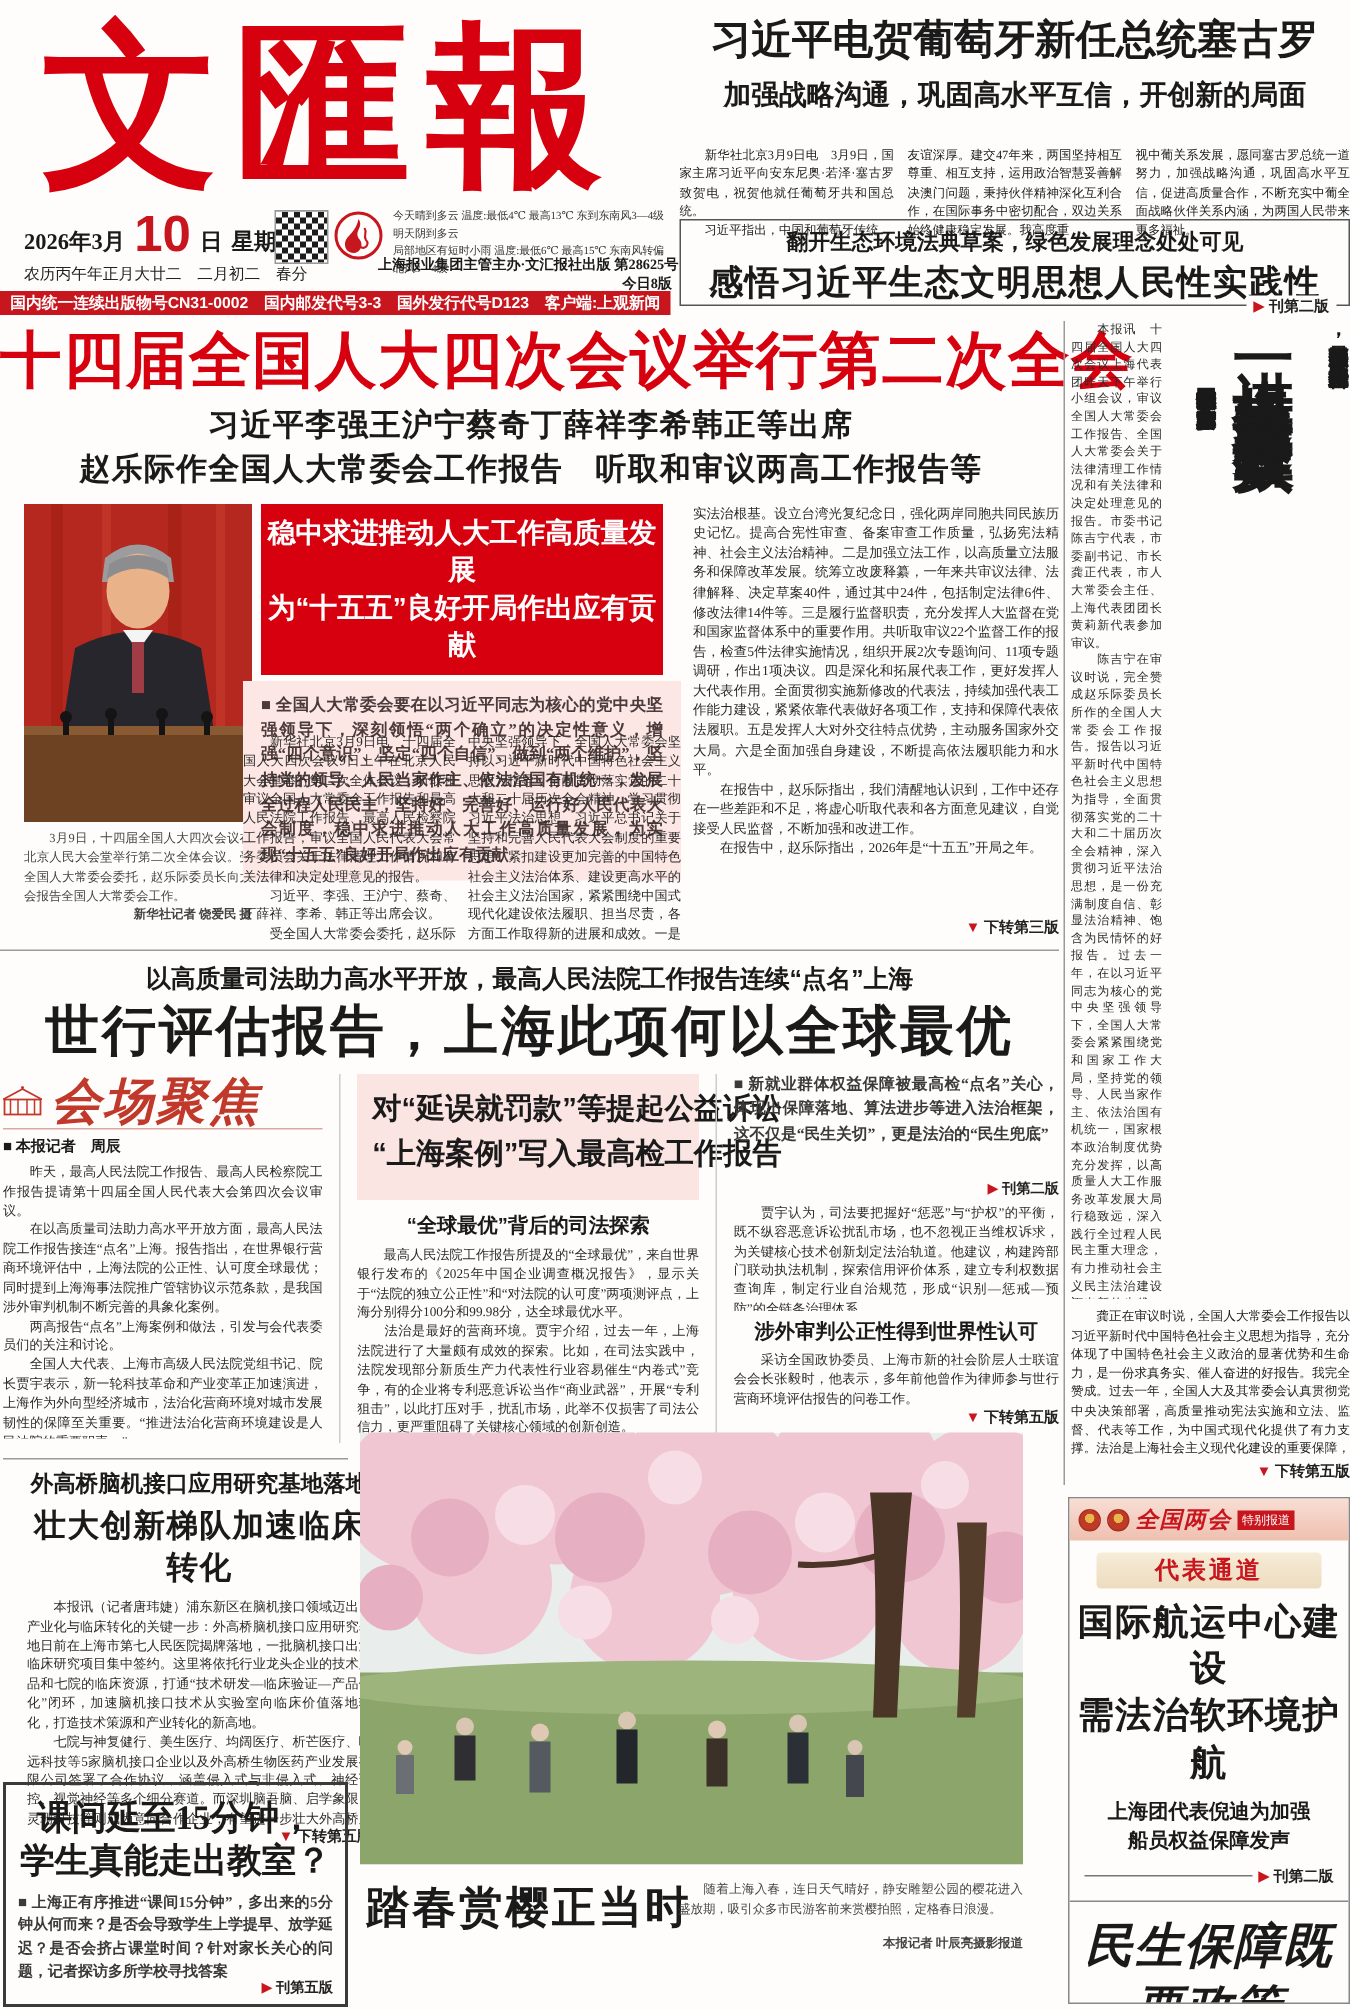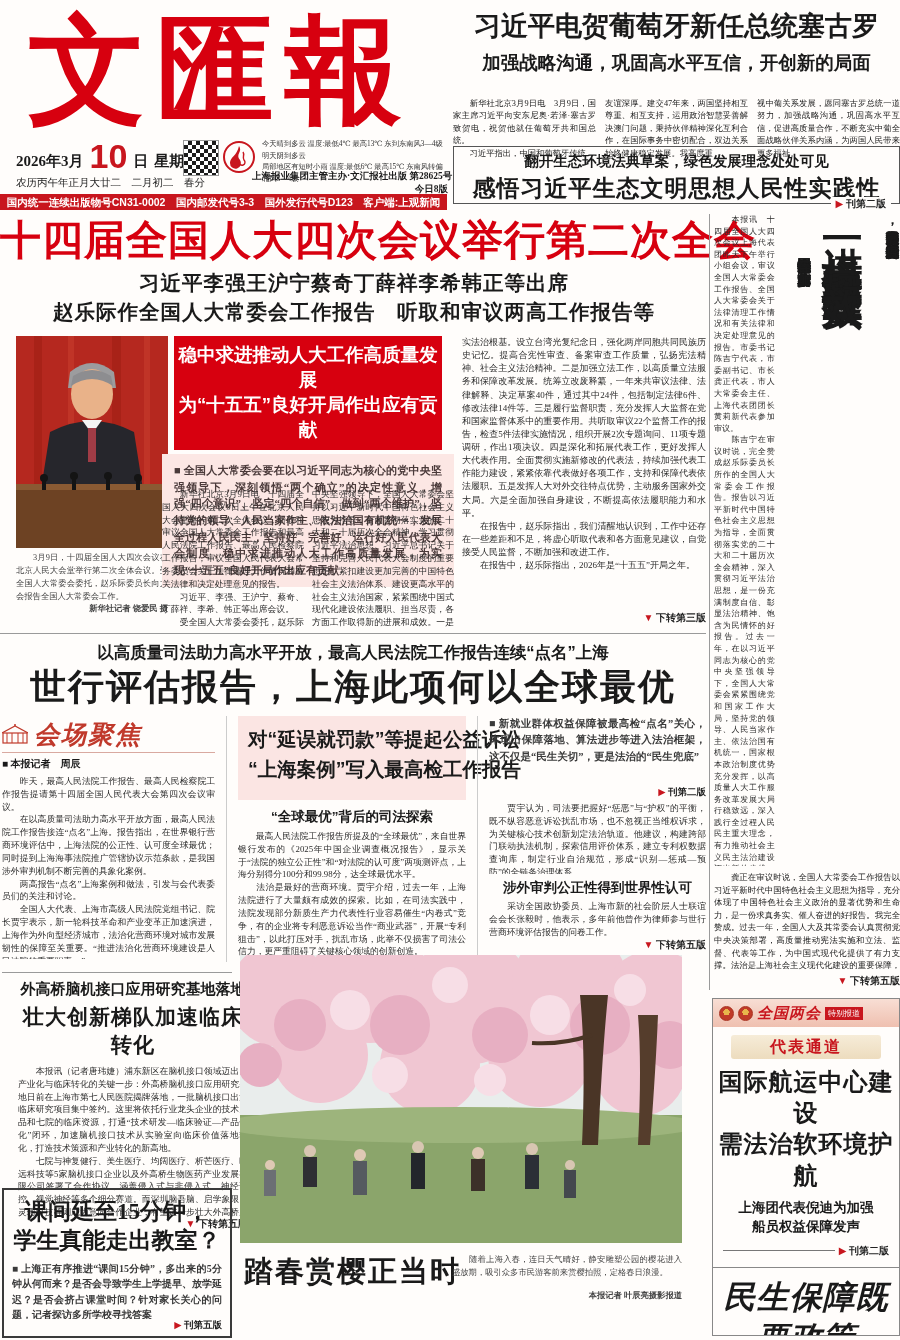--- a/index.html
+++ b/index.html
@@ -53,21 +53,21 @@
   .rail-kick{width:33px;height:300px;margin-top:6px;font-size:13.5px;font-weight:bold;line-height:1.2;}
   .rail-col2{margin-top:6px;height:102px;font-size:8.4px;line-height:1.5;}
   
   .wb-kicker{font-size:16.5px;font-weight:bold;}
   .wb-headline{font-size:36px;font-weight:900;letter-spacing:2px;}
   .wb-cols{display:flex;}
   .wb-colA{width:224px;}
   .wb-colB,.wb-colC{width:228px;border-left:1px solid #ccc;padding-left:11px;}
   .wb-colB{margin-left:11px;}.wb-colC{margin-left:11px;}
   .vf-logo{display:flex;align-items:center;gap:6px;height:36px;border-bottom:1px solid #d9a9a0;margin-bottom:4px;}
-  .vf-text{font-size:25px;font-weight:900;color:#c0392b;font-style:italic;letter-spacing:2px;}
+  .vf-text{font-size:33px;font-weight:900;color:#c0392b;font-style:italic;letter-spacing:2px;}
   .byline{font-size:10px;font-weight:bold;margin:3px 0 4px 0;}
   .pinkbox{background:#fbe5e3;padding:8px 10px;height:68px;}
   .pink-line{font-size:19.5px;font-weight:900;line-height:1.55;white-space:nowrap;}
   .wb-sub{font-size:13.5px;font-weight:900;margin:8px 0 4px 0;}
   .notebox{font-size:10.5px;font-weight:bold;line-height:1.55;color:#3a3a3a;text-align:justify;}
   
   .brain-kicker{font-size:15px;font-weight:bold;}
   .brain-headline{font-size:21px;font-weight:900;margin-top:4px;letter-spacing:1px;}
   .recess{border:2px solid #3a3a3a;padding:8px 8px;}
   .recess-h{font-size:23px;font-weight:900;line-height:1.25;}

